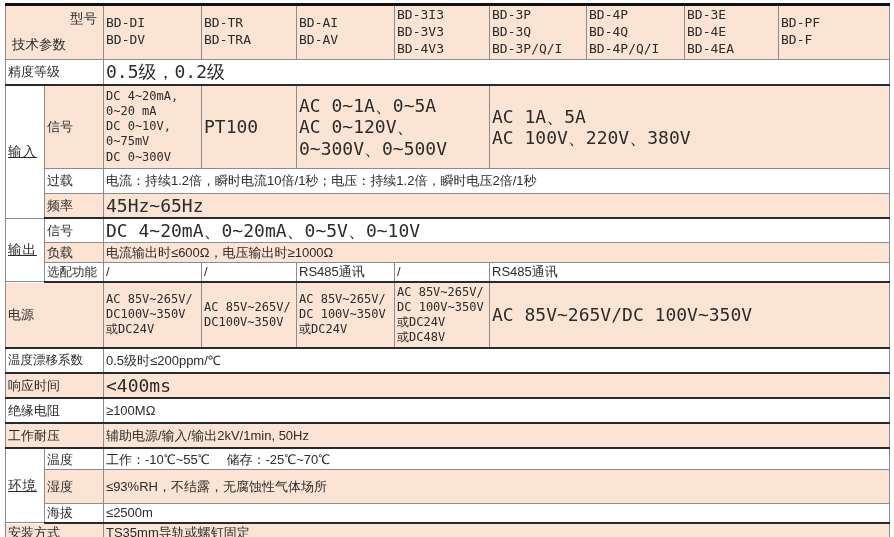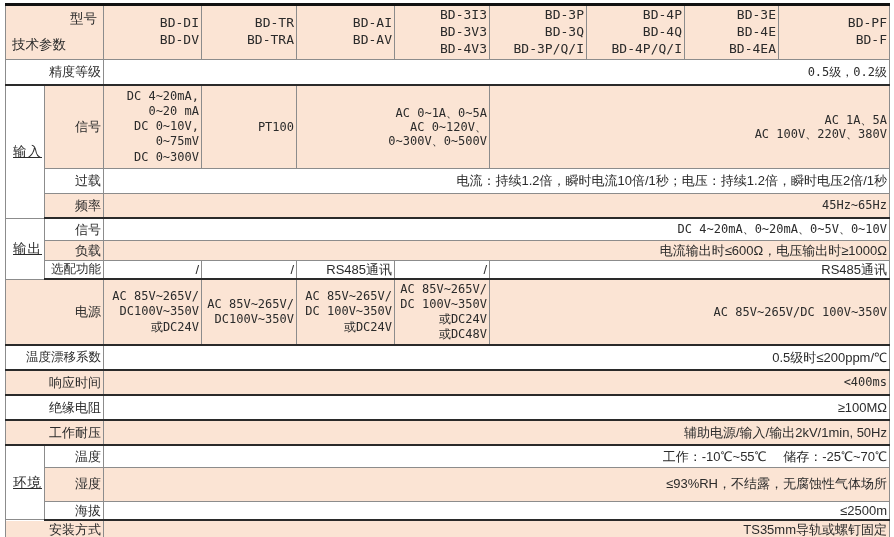--- a/index.html
+++ b/index.html
@@ -1,26 +1,26 @@
 <!DOCTYPE html>
 <html><head>
 <meta charset="utf-8">
 <style>
   html,body{margin:0;padding:0;background:#ffffff;}
   body{width:894px;height:537px;position:relative;font-family:"Liberation Sans",sans-serif;color:#2b2b2b;}
   .wrap{position:absolute;left:5px;top:3px;width:884px;}
   table{border-collapse:collapse;table-layout:fixed;width:884px;}
-  td{border:1px solid #8c8c8c;text-align:right;vertical-align:middle;padding:1px 2px;
+  td{border:1px solid #8c8c8c;text-align:left;vertical-align:middle;padding:1px 2px;
      font-size:13px;line-height:1.18;overflow:hidden;}
   table{border-top:3px solid #111;border-bottom:1px solid #8c8c8c;}
   tr.pink td{background:#fbe4d4;}
   tr.white td{background:#ffffff;}
   td.group{background:#ffffff !important;font-size:13.5px;letter-spacing:1px;text-decoration:underline;}
   tr.sec td{border-bottom:2px solid #2a2a2a;}
-  .mono{font-family:"DejaVu Sans Mono",monospace;font-size:12px;}
+  .mono{font-family:"DejaVu Sans Mono",monospace;font-size:18px;}
   .pre{white-space:pre-line;}
   .small{font-size:12px;line-height:1.26;}
   
   td.corner{position:relative;padding:0;
     background-image:linear-gradient(to bottom right,
       transparent calc(50% - 0.8px), #8c8c8c calc(50% - 0.8px),
       #8c8c8c calc(50% + 0.8px), transparent calc(50% + 0.8px));}
   .corner-in{display:flex;flex-direction:column;justify-content:space-between;
     height:48px;padding:3px 6px;box-sizing:border-box;}
   .corner-top{align-self:flex-end;font-size:13.5px;}

